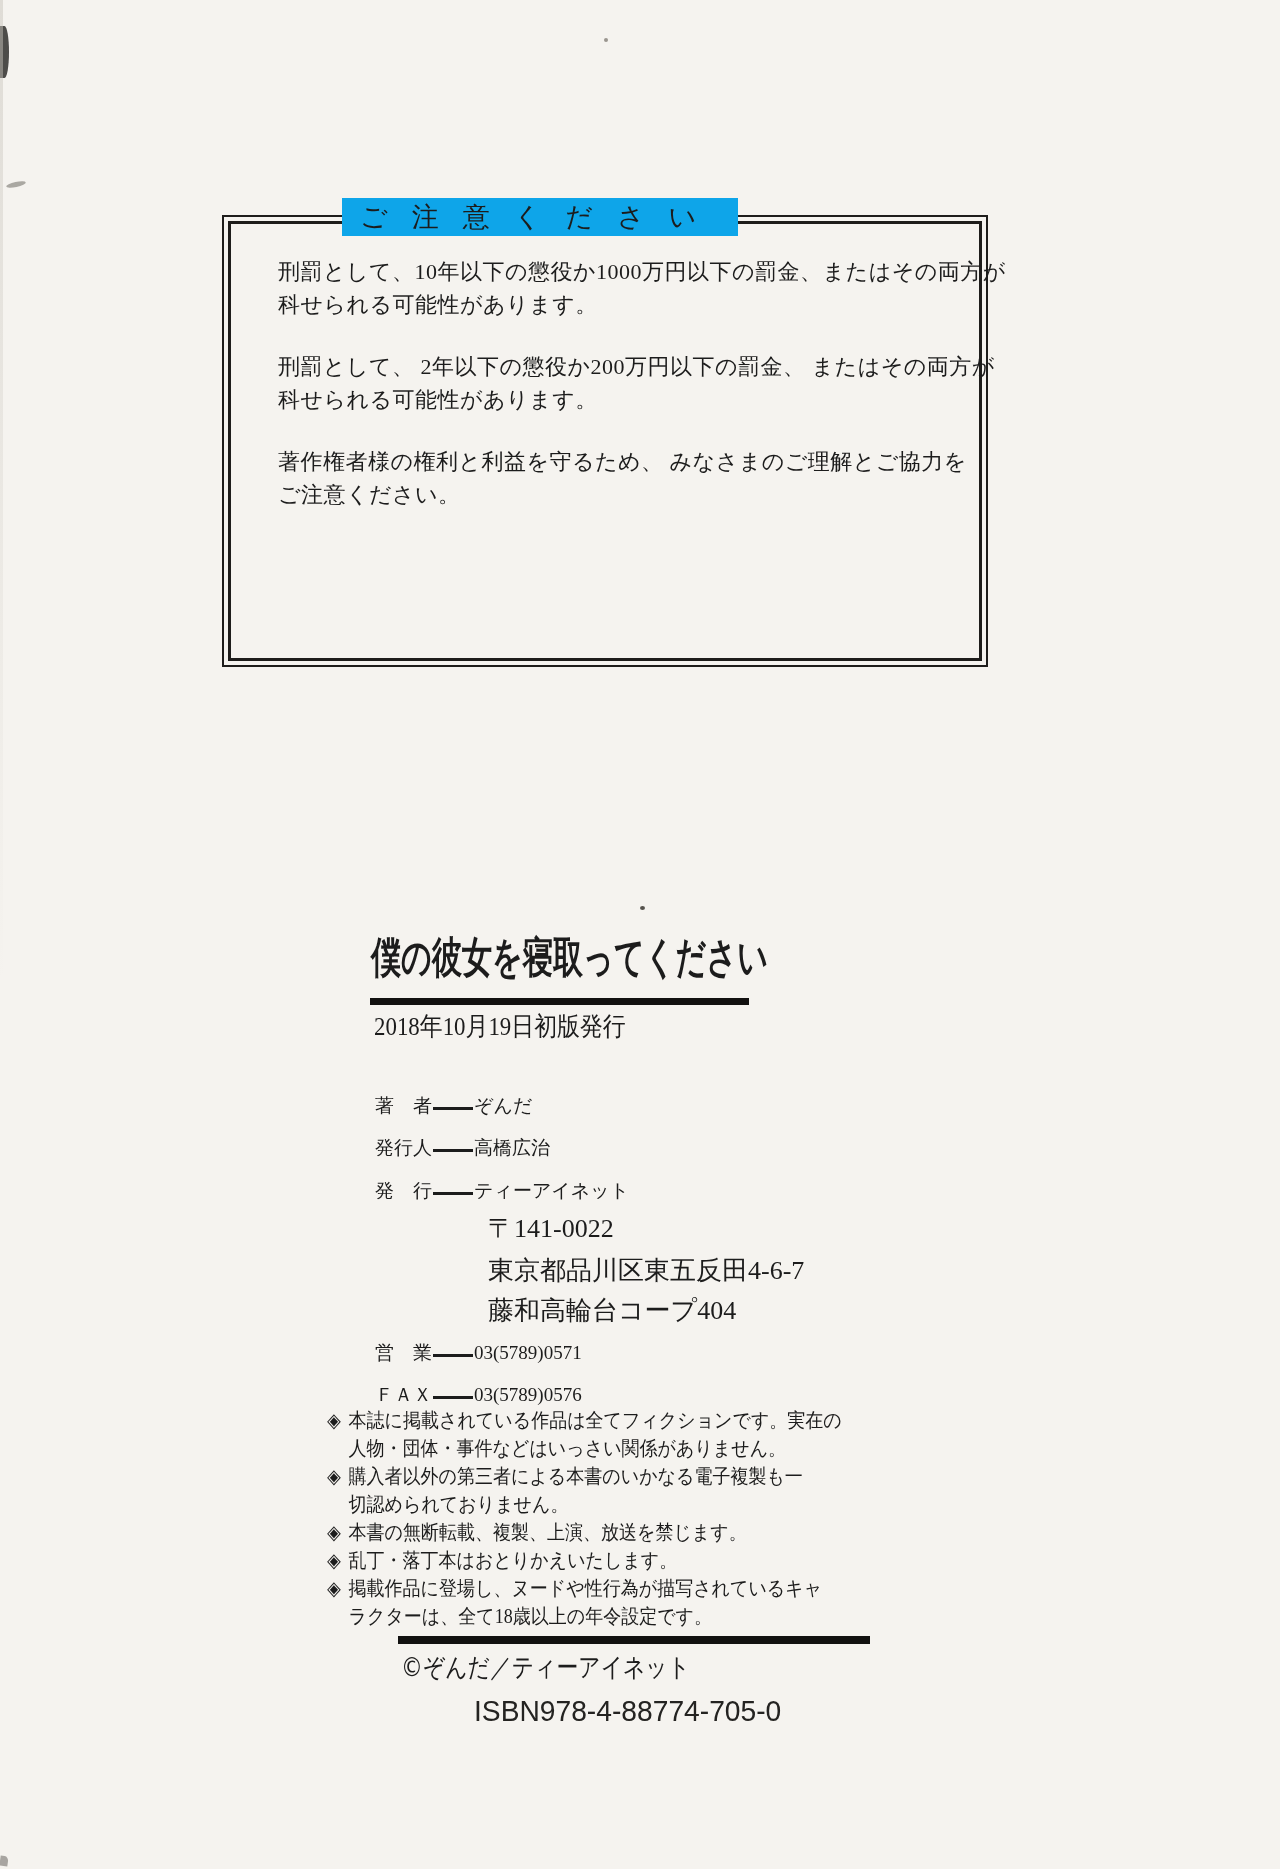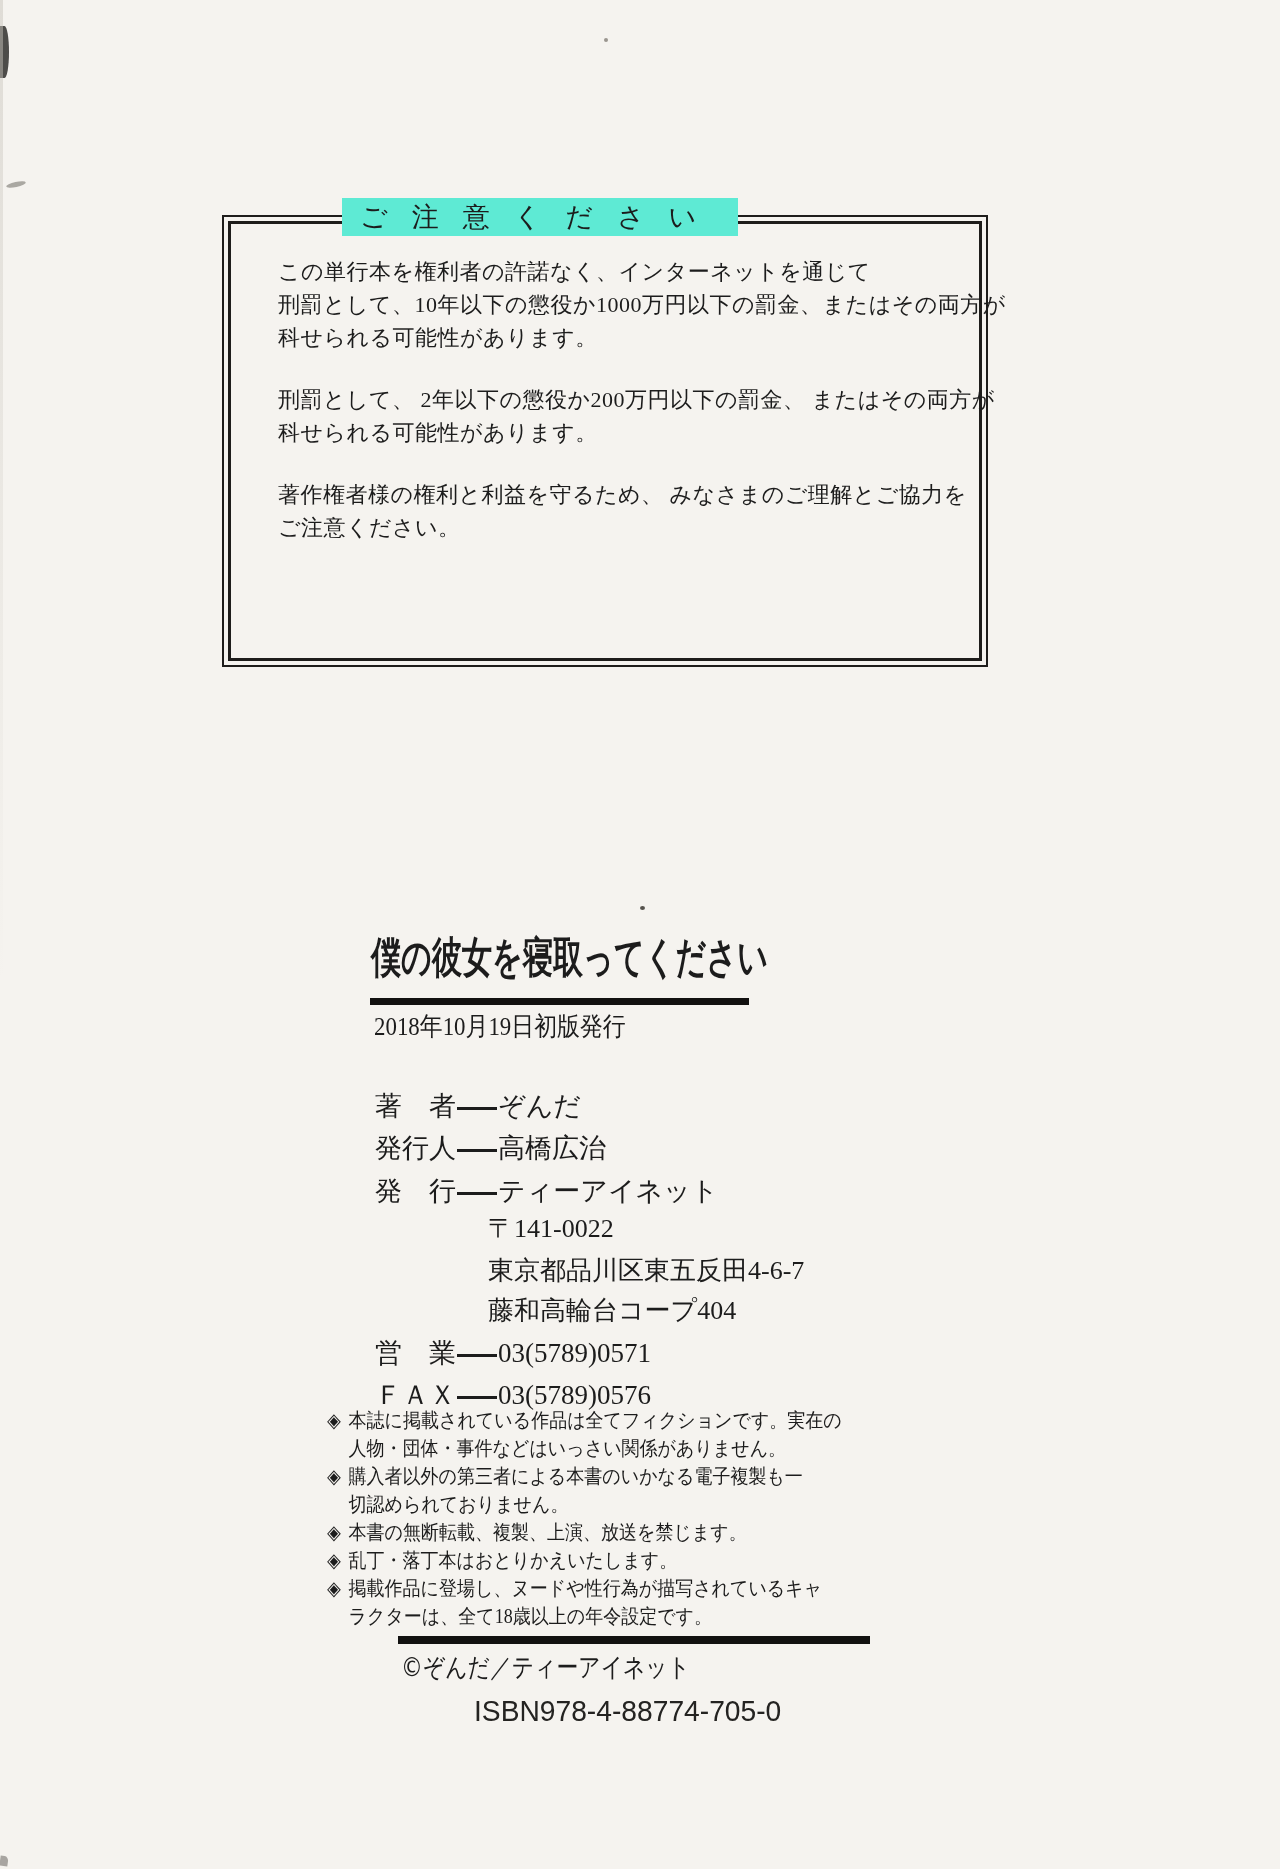--- a/index.html
+++ b/index.html
@@ -22,21 +22,21 @@
   
   .notice-box{
     position:absolute;left:222px;top:215px;width:766px;height:452px;
     border:2px solid #1e1d1b;box-sizing:border-box;
   }
   .notice-box::before{
     content:"";position:absolute;inset:4px;border:3px solid #1e1d1b;
   }
   .notice-title{
     position:absolute;top:-19px;left:118px;z-index:2;
-    background:#5eead4;padding:0 18px;
+    background:#0ea5e9;padding:0 18px;
     font-size:27px;line-height:38px;letter-spacing:24px;white-space:nowrap;
   }
   .notice-content{
     position:absolute;left:54px;top:38px;z-index:1;
     font-size:22px;line-height:33px;letter-spacing:.5px;
   }
   .notice-para{margin:0 0 29px 0;}
   .notice-para:last-child{margin-bottom:0;}
   .notice-line{white-space:nowrap;}
 
@@ -52,21 +52,21 @@
   .rule-bottom{left:398px;top:1636px;width:472px;height:8px;}
 
   .edition{
     position:absolute;left:374px;top:1011px;
     font-size:26px;line-height:32px;white-space:nowrap;
     transform:scaleX(.88);transform-origin:left center;
   }
 
   .info-row{
     position:absolute;left:375px;display:flex;align-items:center;
-    font-size:27px;line-height:30px;white-space:nowrap;
+    font-size:19px;line-height:30px;white-space:nowrap;
   }
   .row-label{display:inline-block;}
   .row-dash{display:inline-block;width:40px;height:3px;background:#1c1c1c;margin:4px 1px 0 1px;}
   .row-value{display:inline-block;}
   .r1{top:1091px;} .r2{top:1133px;} .r3{top:1176px;}
   .r4{top:1338px;} .r5{top:1380px;}
 
   .addr-line{
     position:absolute;left:488px;font-size:26px;line-height:30px;white-space:nowrap;
   }
@@ -102,21 +102,20 @@
 <div class="artifact art-tilde"></div>
 <div class="artifact art-dot-top"></div>
 <div class="artifact art-dot-title"></div>
 <div class="artifact art-bottom"></div>
 <div class="artifact art-edge"></div>
 
 <div class="notice-box">
   <div class="notice-title">ご注意ください</div>
   <div class="notice-content">
     <div class="notice-para">
-      <div class="notice-line">この単行本を権利者の許諾なく、インターネットを通じて</div>
       <div class="notice-line">刑罰として、10年以下の懲役か1000万円以下の罰金、またはその両方が</div>
       <div class="notice-line">科せられる可能性があります。</div>
     </div>
     <div class="notice-para">
       <div class="notice-line">刑罰として、 2年以下の懲役か200万円以下の罰金、 またはその両方が</div>
       <div class="notice-line">科せられる可能性があります。</div>
     </div>
     <div class="notice-para">
       <div class="notice-line">著作権者様の権利と利益を守るため、 みなさまのご理解とご協力を</div>
       <div class="notice-line">ご注意ください。</div>

